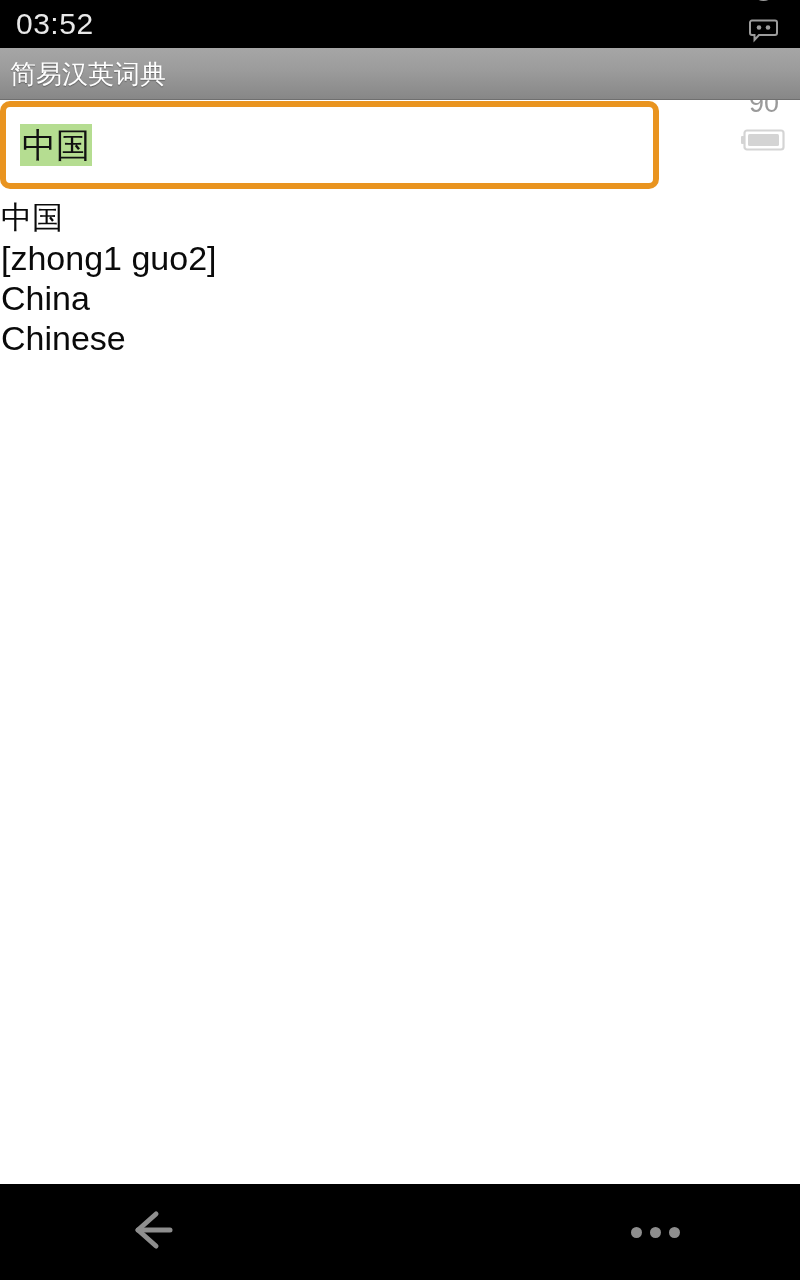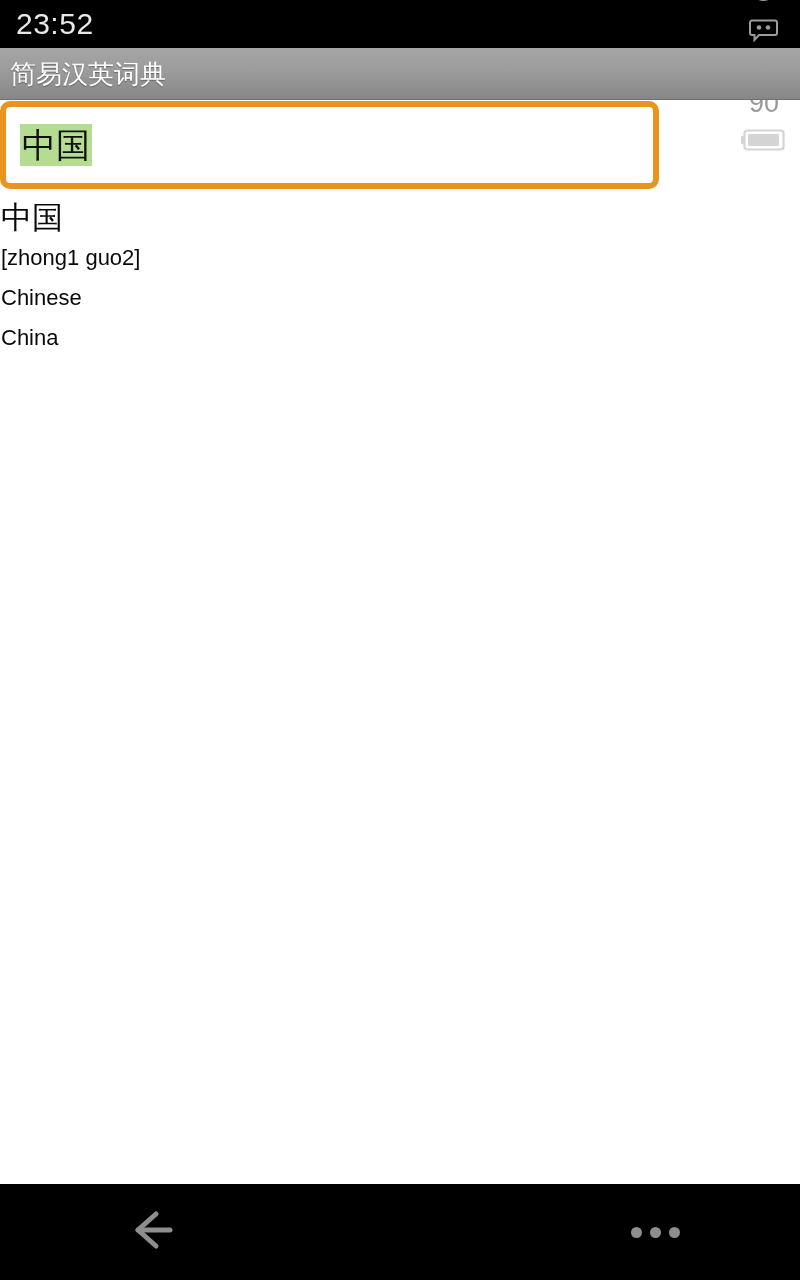--- a/index.html
+++ b/index.html
@@ -131,21 +131,21 @@
   
   #result-area {
     position: absolute;
     top: 198px; left: 0;
     width: 800px;
     height: 982px;
     background: #ffffff;
     padding: 0;
   }
   .result-line {
-    font-size: 22px;
+    font-size: 34px;
     line-height: 40px;
     color: #0a0a0a;
     white-space: pre;
     padding-left: 1px;
   }
   .result-line.headword {
     font-size: 31px;
     line-height: 40px;
   }
 
@@ -184,21 +184,21 @@
     border-radius: 50%;
     background: #8e8e8e;
   }
 </style>
 </head>
 <body>
 
 <div id="screen">
 
   <div id="status-bar">
-    <div id="status-clock">23:52</div>
+    <div id="status-clock">03:52</div>
 
     <div id="status-icons">
 
       <span class="sicon">
         <svg width="27" height="28" viewBox="0 0 27 28">
           <path d="M13.5 2.5C7 2.5 2.2 6.4 2.2 11.2c0 3 1.9 5.7 4.9 7.3l-1.4 6.6 5.6-4.4c0.7 0.1 1.4 0.15 2.2 0.15 6.5 0 11.3-3.9 11.3-8.65S20 2.5 13.5 2.5z" fill="none" stroke="#c8c8c8" stroke-width="2"></path>
         </svg>
       </span>
 
       <span class="sicon">
@@ -280,22 +280,22 @@
           <ellipse cx="19.5" cy="18" rx="6.5" ry="4" fill="#ffffff" opacity="0.62"></ellipse>
         </svg>
       </span>
     </div>
 
   </div>
 
   <div id="result-area">
     <div class="result-line headword">中国</div>
     <div class="result-line">[zhong1 guo2]</div>
+    <div class="result-line">China</div>
     <div class="result-line">Chinese</div>
-    <div class="result-line">China</div>
   </div>
 
   <div id="nav-bar">
 
     <div id="nav-back">
       <span>
         <svg width="56" height="50" viewBox="0 0 56 50">
           <path d="M28 9 L10 25 L28 41" fill="none" stroke="#8e8e8e" stroke-width="5" stroke-linecap="round" stroke-linejoin="round"></path>
           <path d="M10 25 L42 25" fill="none" stroke="#8e8e8e" stroke-width="5" stroke-linecap="round"></path>
         </svg>

